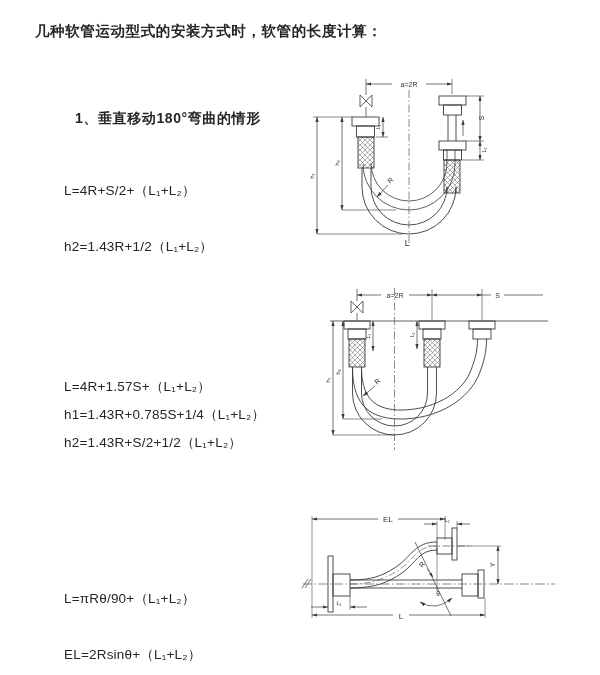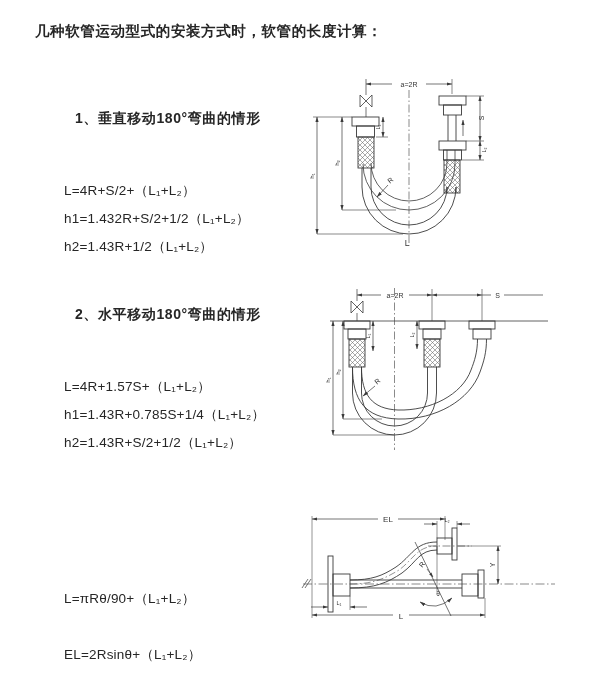--- a/index.html
+++ b/index.html
@@ -20,24 +20,22 @@
 </style>
 </head>
 <body>
 
 <div class="page">
 
   <div class="line title t-title">几种软管运动型式的安装方式时，软管的长度计算：</div>
 
   <div class="line heading h1">1、垂直移动180°弯曲的情形</div>
   <div class="line formula f11">L=4R+S/2+（L₁+L₂）</div>
-  <div class="line formula f12">h1=1.432R+S/2+1/2（L₁+L₂）</div>
   <div class="line formula f13">h2=1.43R+1/2（L₁+L₂）</div>
 
-  <div class="line heading h2">2、水平移动180°弯曲的情形</div>
   <div class="line formula f21">L=4R+1.57S+（L₁+L₂）</div>
   <div class="line formula f22">h1=1.43R+0.785S+1/4（L₁+L₂）</div>
   <div class="line formula f23">h2=1.43R+S/2+1/2（L₁+L₂）</div>
 
   <div class="line formula f31">L=πRθ/90+（L₁+L₂）</div>
   <div class="line formula f33">EL=2Rsinθ+（L₁+L₂）</div>
 
   <svg class="diag d1" width="244" height="182" viewBox="296 70 244 182">
     <defs>
       <marker id="ar1" viewBox="0 0 10 8" refX="9.5" refY="4" markerWidth="8" markerHeight="6.4" orient="auto-start-reverse">

